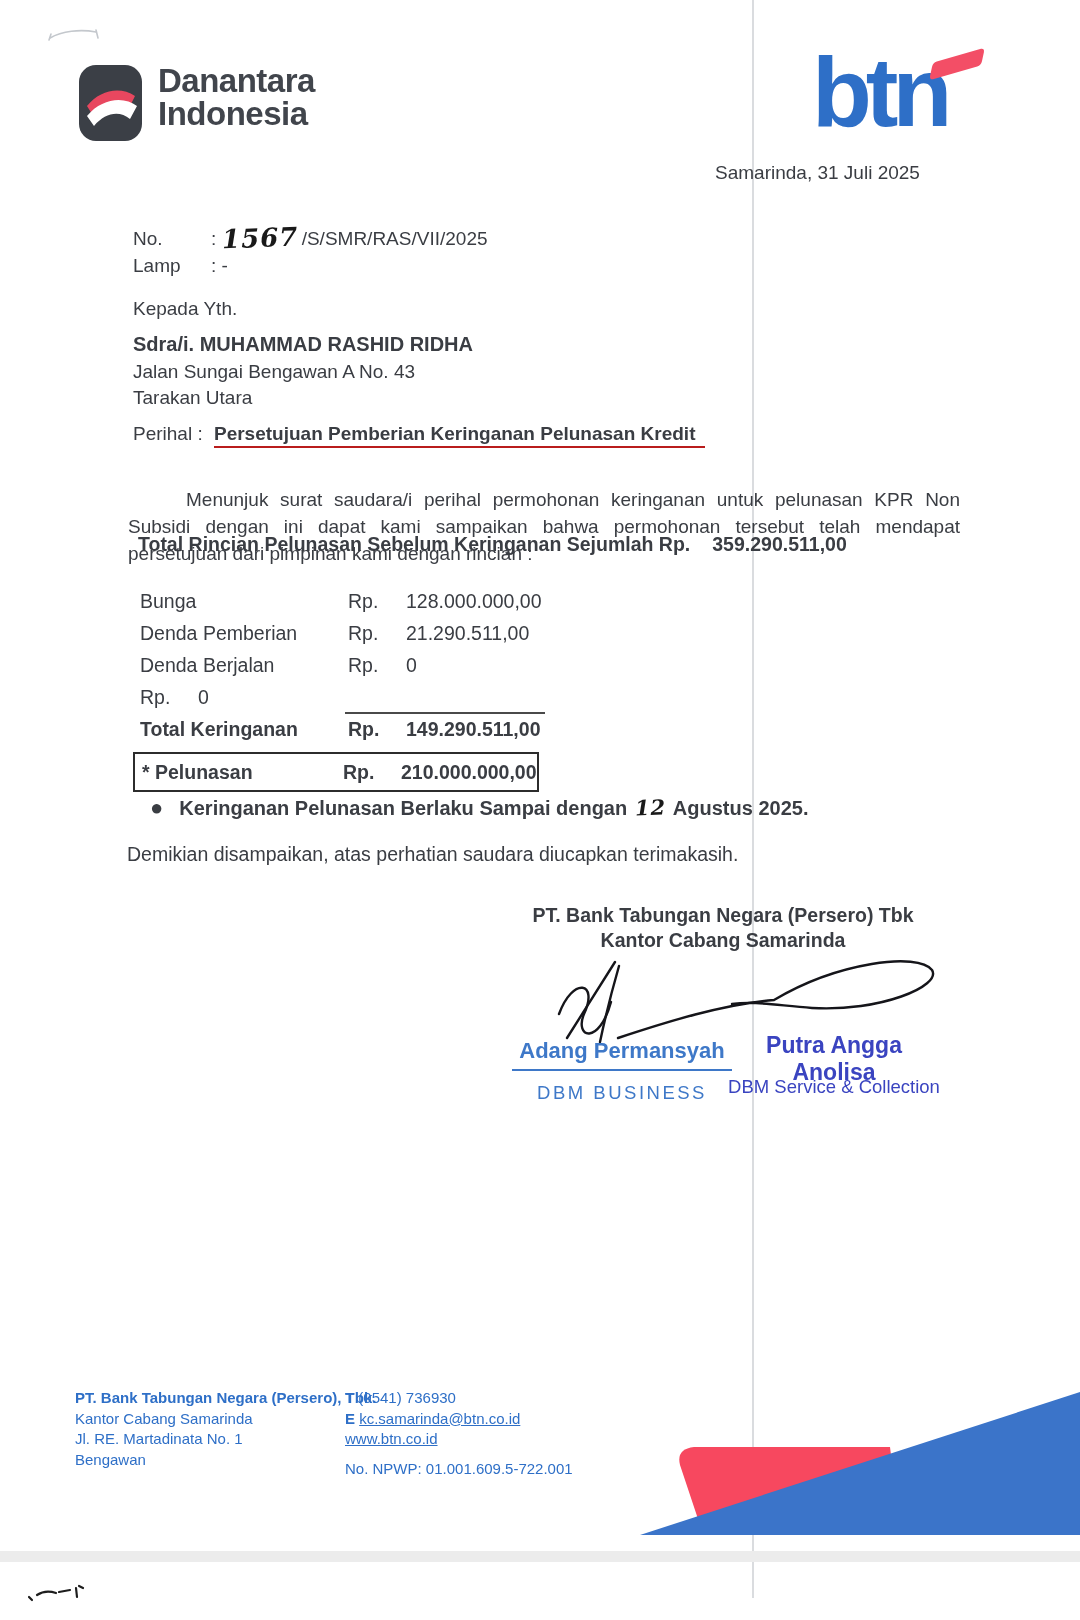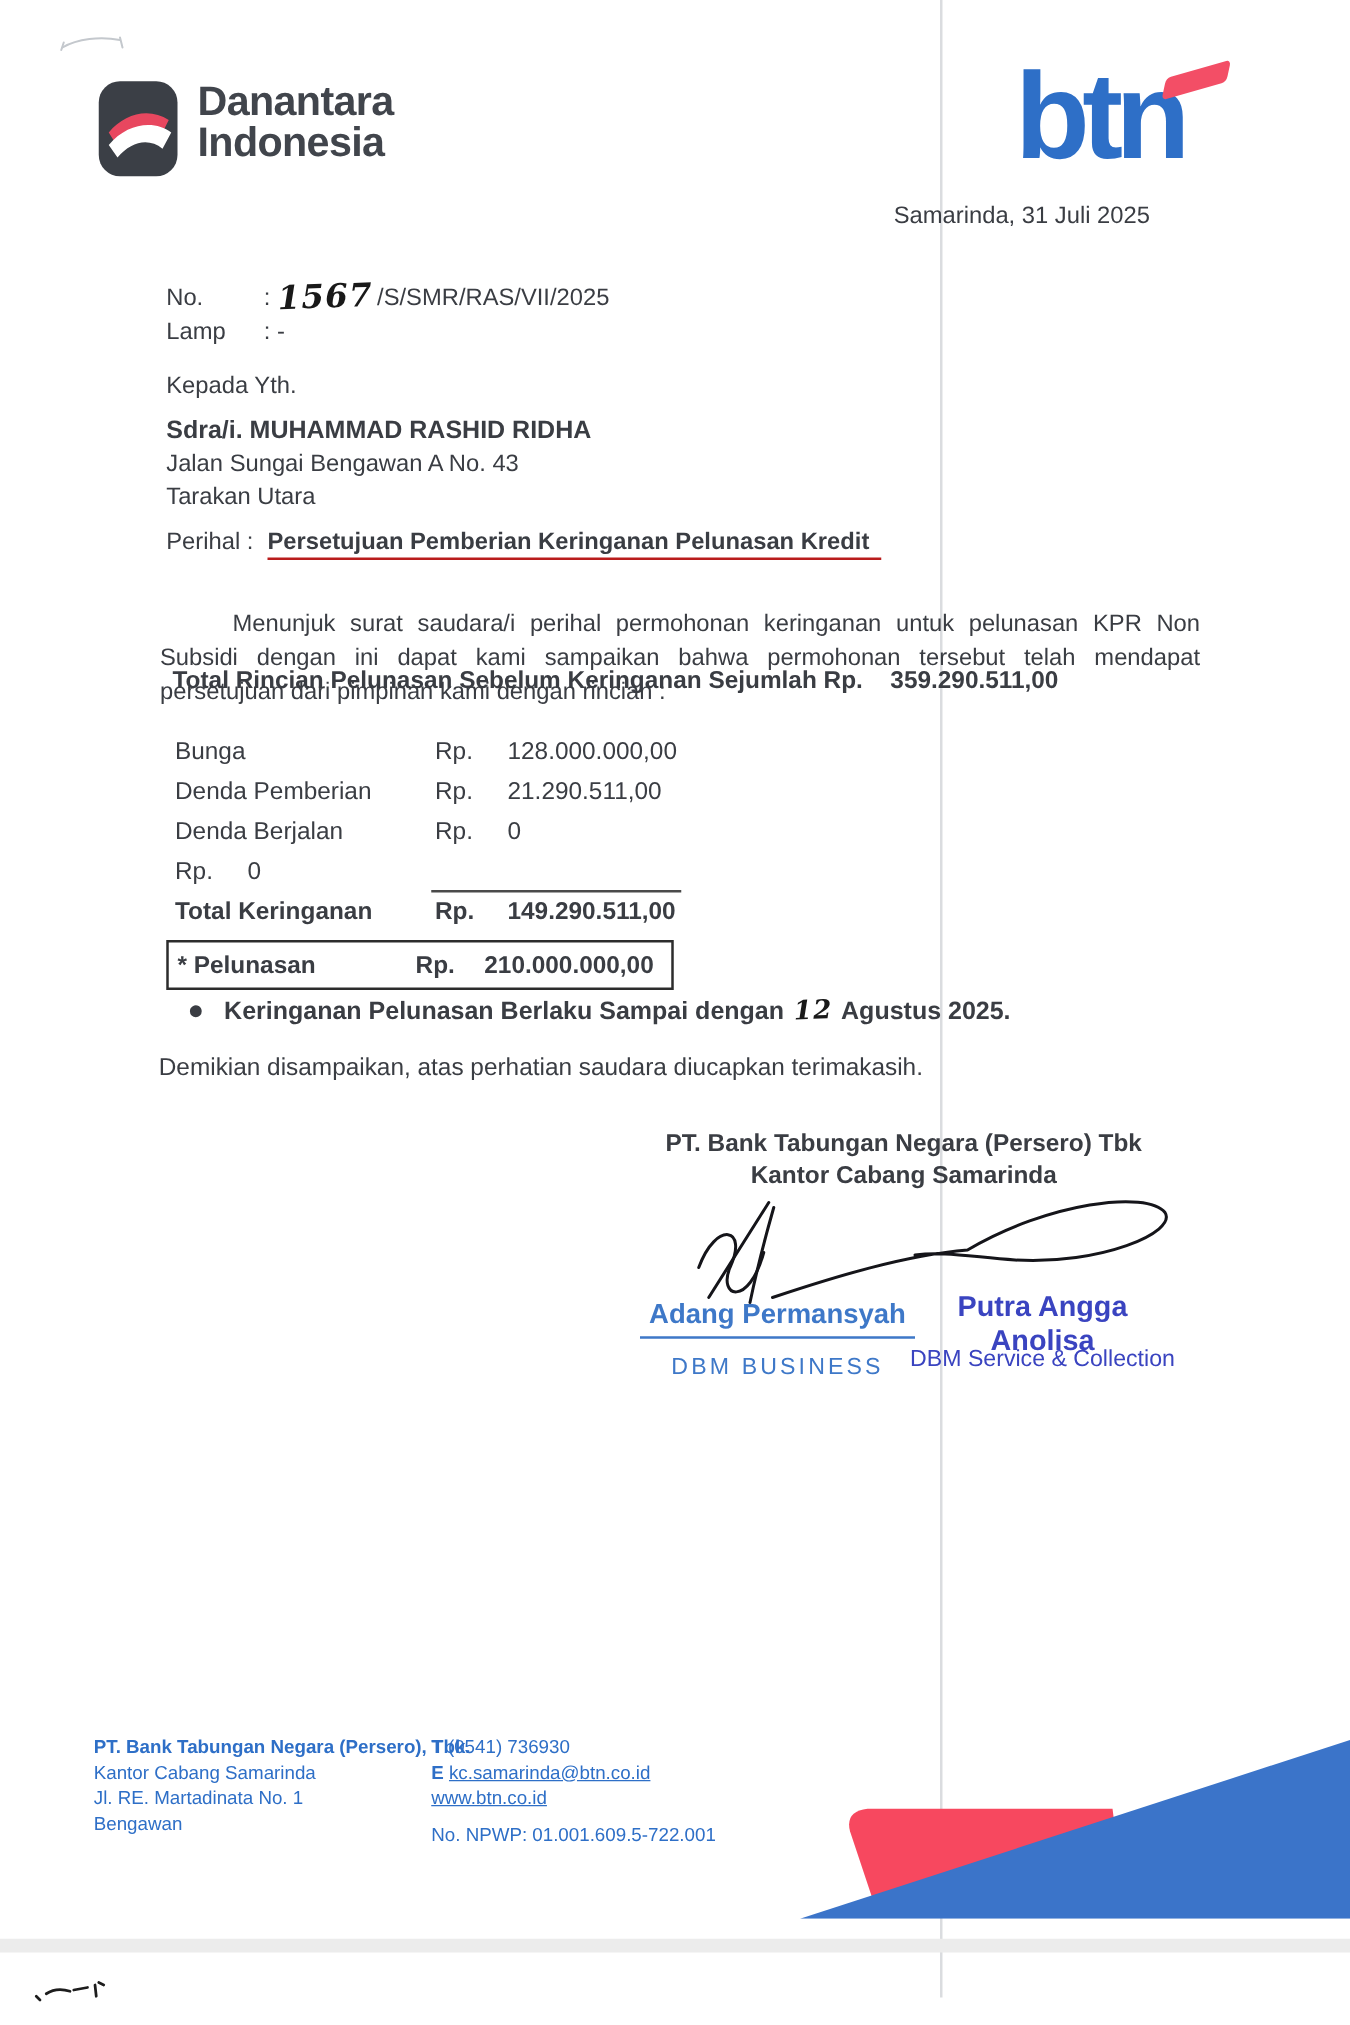--- a/index.html
+++ b/index.html
@@ -137,21 +137,21 @@
   <div class="abs sum-line"></div>
   <div class="abs t-row bold" style="top:718px;">
     <span class="t-label">Total Keringanan</span>
     <span class="t-cur">Rp.</span>
     <span class="t-amt">149.290.511,00</span>
   </div>
 
   <div class="abs pel-box">
     <span class="t-label">* Pelunasan</span>
     <span class="t-cur">Rp.</span>
-    <span class="t-amt" style="padding-right:14px;">210.000.000,00</span>
+    <span class="t-amt" style="">210.000.000,00</span>
   </div>
 
   <div class="abs bullet-row">
     <span class="dot">●</span>
     <span>
       <span>Keringanan Pelunasan Berlaku Sampai dengan</span>
       <span class="hand" style="font-size:21px;margin:0 2px;">12</span>
       <span>Agustus 2025.</span>
     </span>
   </div>

